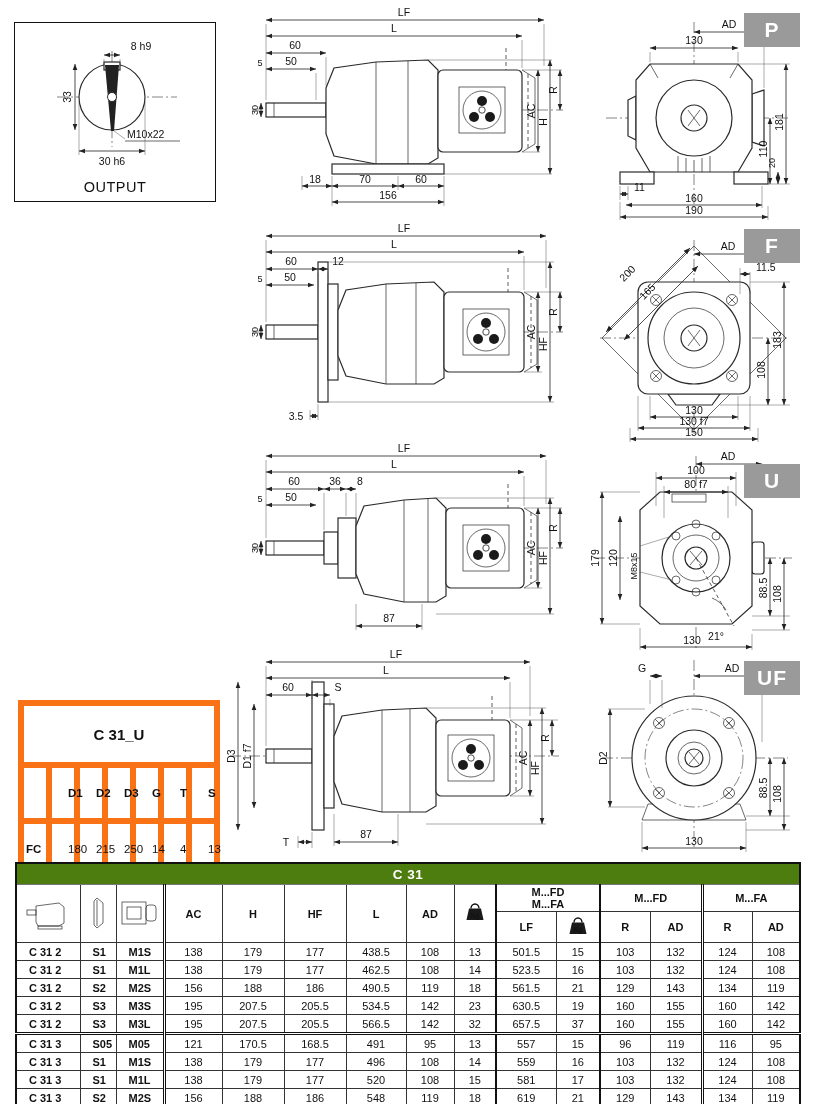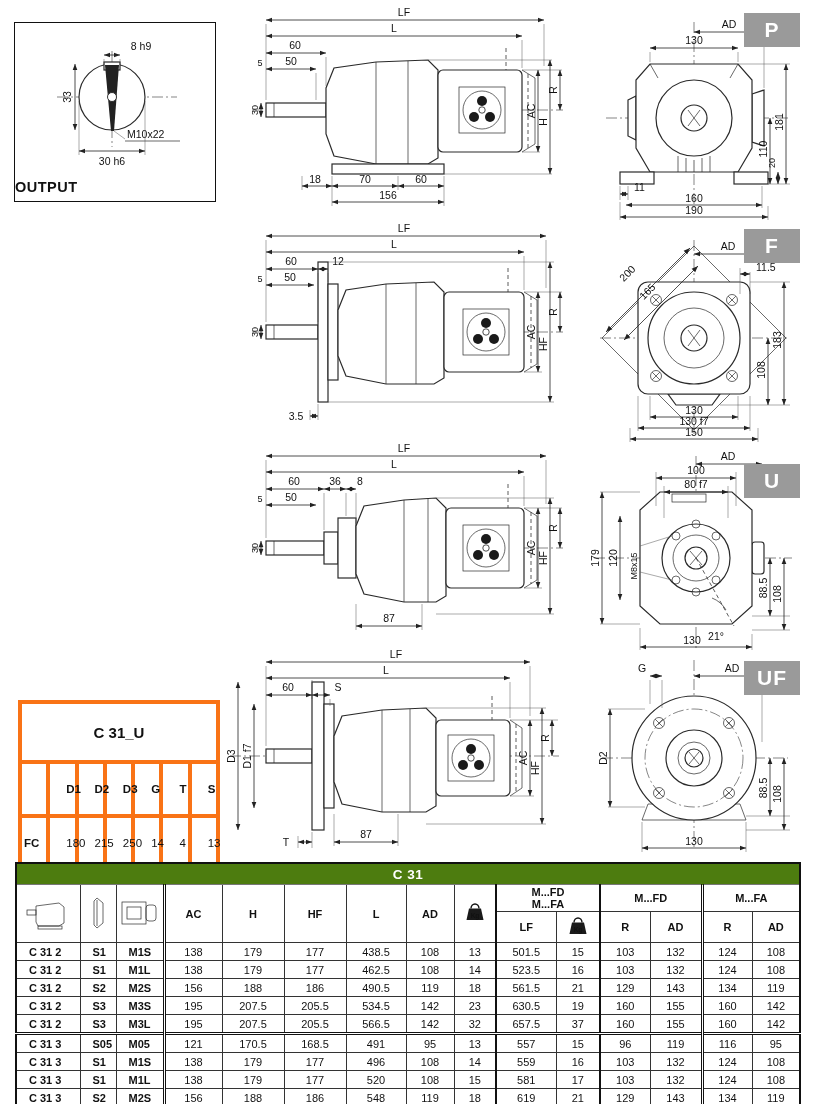--- a/index.html
+++ b/index.html
@@ -12,24 +12,24 @@
   .ol2{fill:none;stroke:#2a2a2a;stroke-width:0.7}
   .cl{stroke:#333;stroke-width:0.6;stroke-dasharray:11 3 2 3;fill:none}
   .dash{stroke:#333;stroke-width:0.8;stroke-dasharray:4 3;fill:none}
   .dim{stroke:#222;stroke-width:0.8;fill:none;marker-start:url(#ar);marker-end:url(#ar)}
   .ext{stroke:#555;stroke-width:0.5;fill:none}
   .fill{fill:#1a1a1a;stroke:none}
   .badge{position:absolute;width:56px;height:34px;background:#9a9a9a;color:#fff;
          font-weight:bold;font-size:21px;display:flex;align-items:center;justify-content:center;letter-spacing:1px}
   
   .outbox{left:14px;top:22px;width:200px;height:178px;border:1.6px solid #111;position:absolute}
-  .outtitle{position:absolute;left:0;right:0;bottom:6px;text-align:left;font-weight:bold;font-size:14.5px;letter-spacing:.5px}
+  .outtitle{position:absolute;left:0;right:0;bottom:6px;text-align:center;font-weight:normal;font-size:14.5px;letter-spacing:.5px}
   
   .ut{position:absolute;left:18px;top:700px;border-collapse:collapse;table-layout:fixed;width:202px;font-size:11.5px}
-  .ut th,.ut td{border:4px solid #f97316;text-align:center;height:18px;padding:16px}
+  .ut th,.ut td{border:6px solid #f97316;text-align:center;height:18px;padding:16px}
   .ut .ut-title{font-size:15px;font-weight:bold;height:24px}
   .ut th{font-weight:bold}
   .ut td{font-weight:normal}
   .ut .rowlab{font-weight:bold;text-align:left;padding-left:2px}
   
   .mt{position:absolute;left:15px;top:862px;border-collapse:collapse;table-layout:fixed;width:784px;font-size:11px;border:2px solid #111}
   .mt th,.mt td{border:1px solid #333;text-align:center;padding:0;height:17px;font-weight:normal}
   .mt thead th{font-weight:bold}
   .mt .band{background:#4d7c0f;color:#fff;font-size:13.5px;height:20px;letter-spacing:.5px;border:1px solid #777}
   .mt .grp{height:26px;font-size:11px;line-height:1.1}

